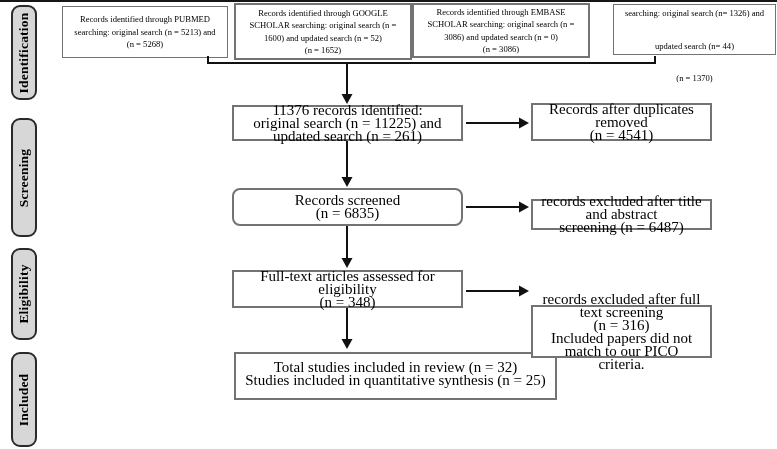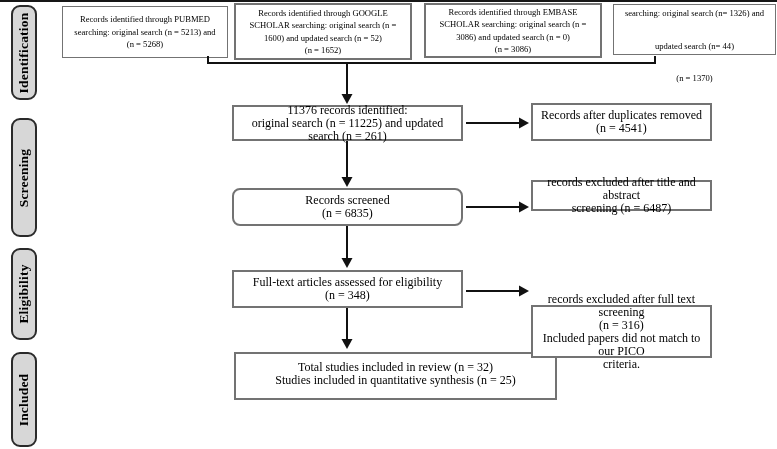--- a/index.html
+++ b/index.html
@@ -42,34 +42,34 @@
     border: 2px solid #737373;
     background: #fff;
     box-sizing: border-box;
     display: flex; flex-direction: column;
     justify-content: center;
     text-align: center;
     font-weight: 400;
     padding: 3px 2px;
   }
   .top-box { font-size: 8.6px; line-height: 12.4px; }
-  .mid-box { font-size: 12px; line-height: 13px; }
+  .mid-box { font-size: 15px; line-height: 13px; }
 
   .b1 { left: 62px;  top: 6px; width: 166px; height: 52px; border-width: 1.5px; }
   .b2 { left: 234px; top: 3px; width: 178px; height: 57px; }
-  .b3 { left: 424px; top: 3px; width: 178px; height: 55px; }
+  .b3 { left: 412px; top: 3px; width: 178px; height: 55px; }
   .b4 { left: 613px; top: 4px; width: 163px; height: 51px; border-width: 1.5px; gap: 20px; }
 
   .m1 { left: 232px; top: 105px; width: 231px; height: 36px; }
   .m2 { left: 232px; top: 188px; width: 231px; height: 38px; border-radius: 8px; }
   .m3 { left: 232px; top: 270px; width: 231px; height: 38px; }
   .m4 { left: 234px; top: 352px; width: 323px; height: 48px; justify-content: flex-start; padding-top: 7px; }
 
   .r1 { left: 531px; top: 103px; width: 181px; height: 38px; }
-  .r2 { left: 531px; top: 180px; width: 181px; height: 31px; }
+  .r2 { left: 531px; top: 199px; width: 181px; height: 31px; }
   .r3 { left: 531px; top: 273px; width: 181px; height: 53px; margin-top: 32px; }
 
   .connectors {
     position: absolute; top: 0; left: 0;
     width: 777px; height: 449px;
     pointer-events: none;
   }
 </style>
 </head>
 <body>

